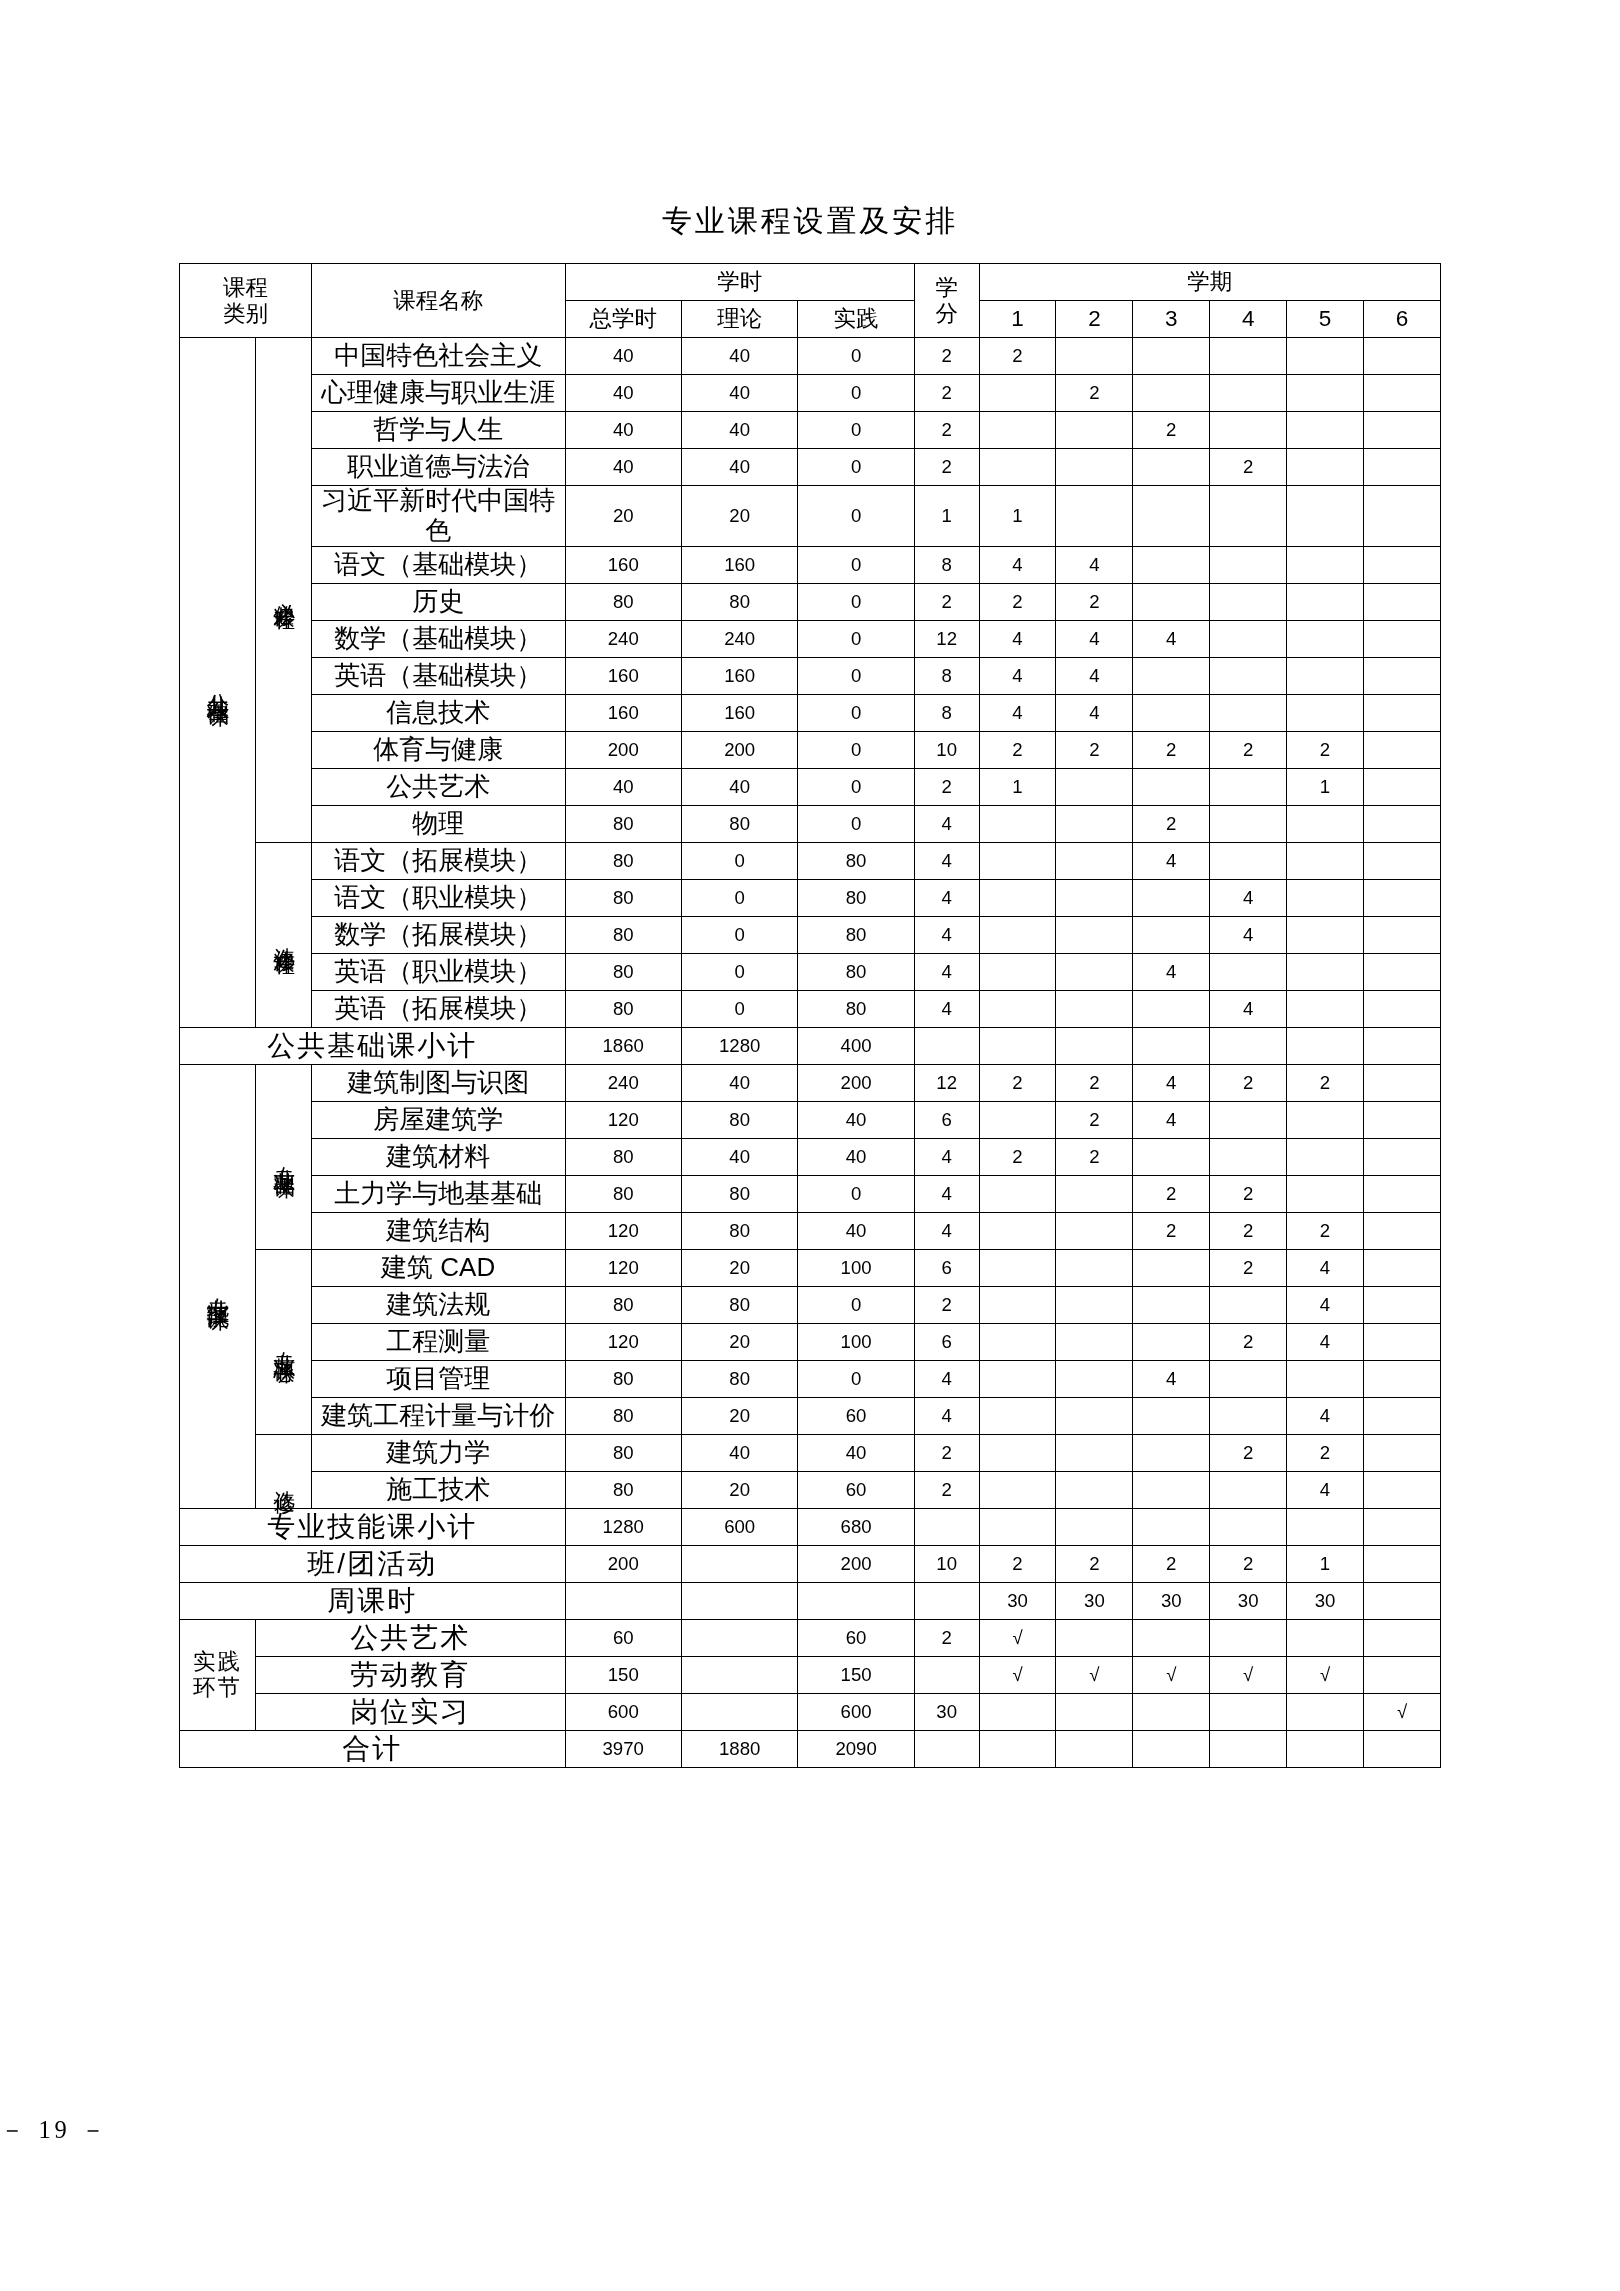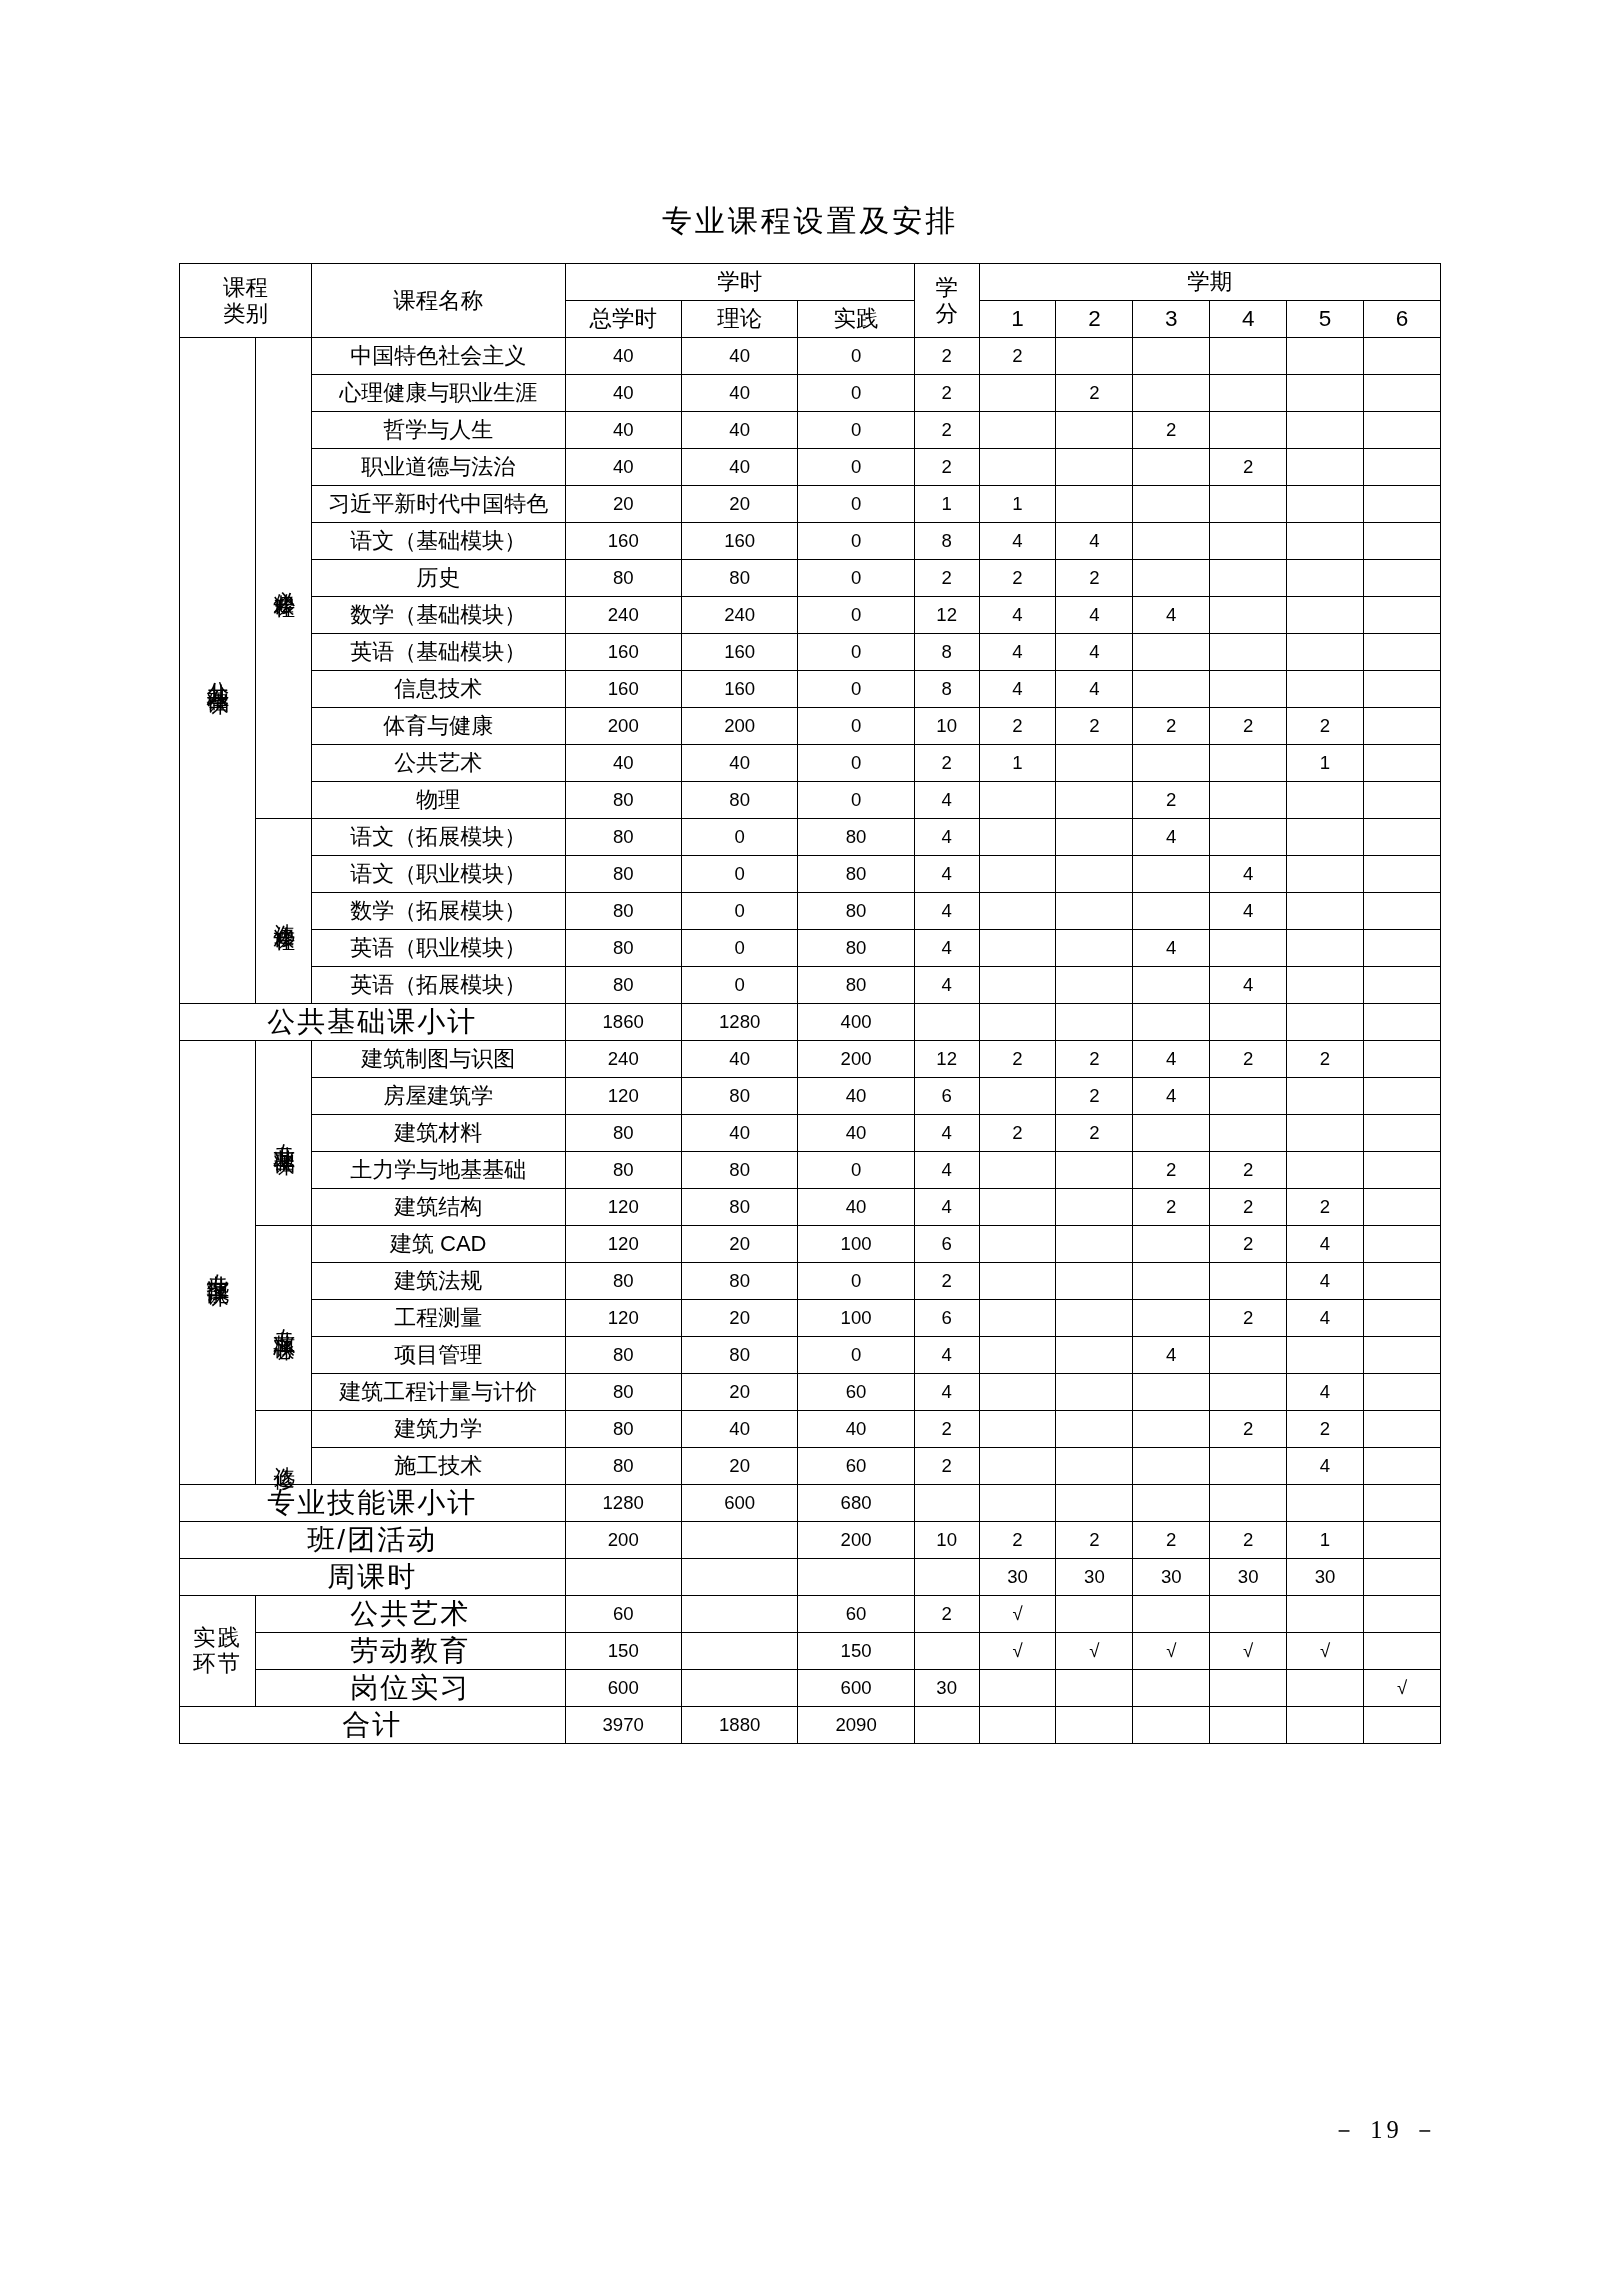--- a/index.html
+++ b/index.html
@@ -65,30 +65,29 @@
     writing-mode: vertical-rl;
     text-orientation: upright;
     letter-spacing: 2.9px;
     display: inline-block;
     line-height: 1.25;
   }
   .subtotal {
     font-size: 28px;
     letter-spacing: 2px;
   }
-  .name-cell { font-size: 22px; }
+  .name-cell { font-size: 26px; }
   .num { font-size: 18.6px; }
   .bold { font-weight: 700; }
   .check { font-size: 18.6px; }
   .pagenum {
     position: absolute;
     left: 0;
     top: 2113px;
     width: 1620px;
-    text-align: right;
     padding-right: 179px;
     box-sizing: border-box;
     font-size: 24.5px;
     letter-spacing: 3.9px;
     font-family: "Liberation Serif", "DejaVu Serif", serif;
   }
 </style>
 </head>
 <body>
 

